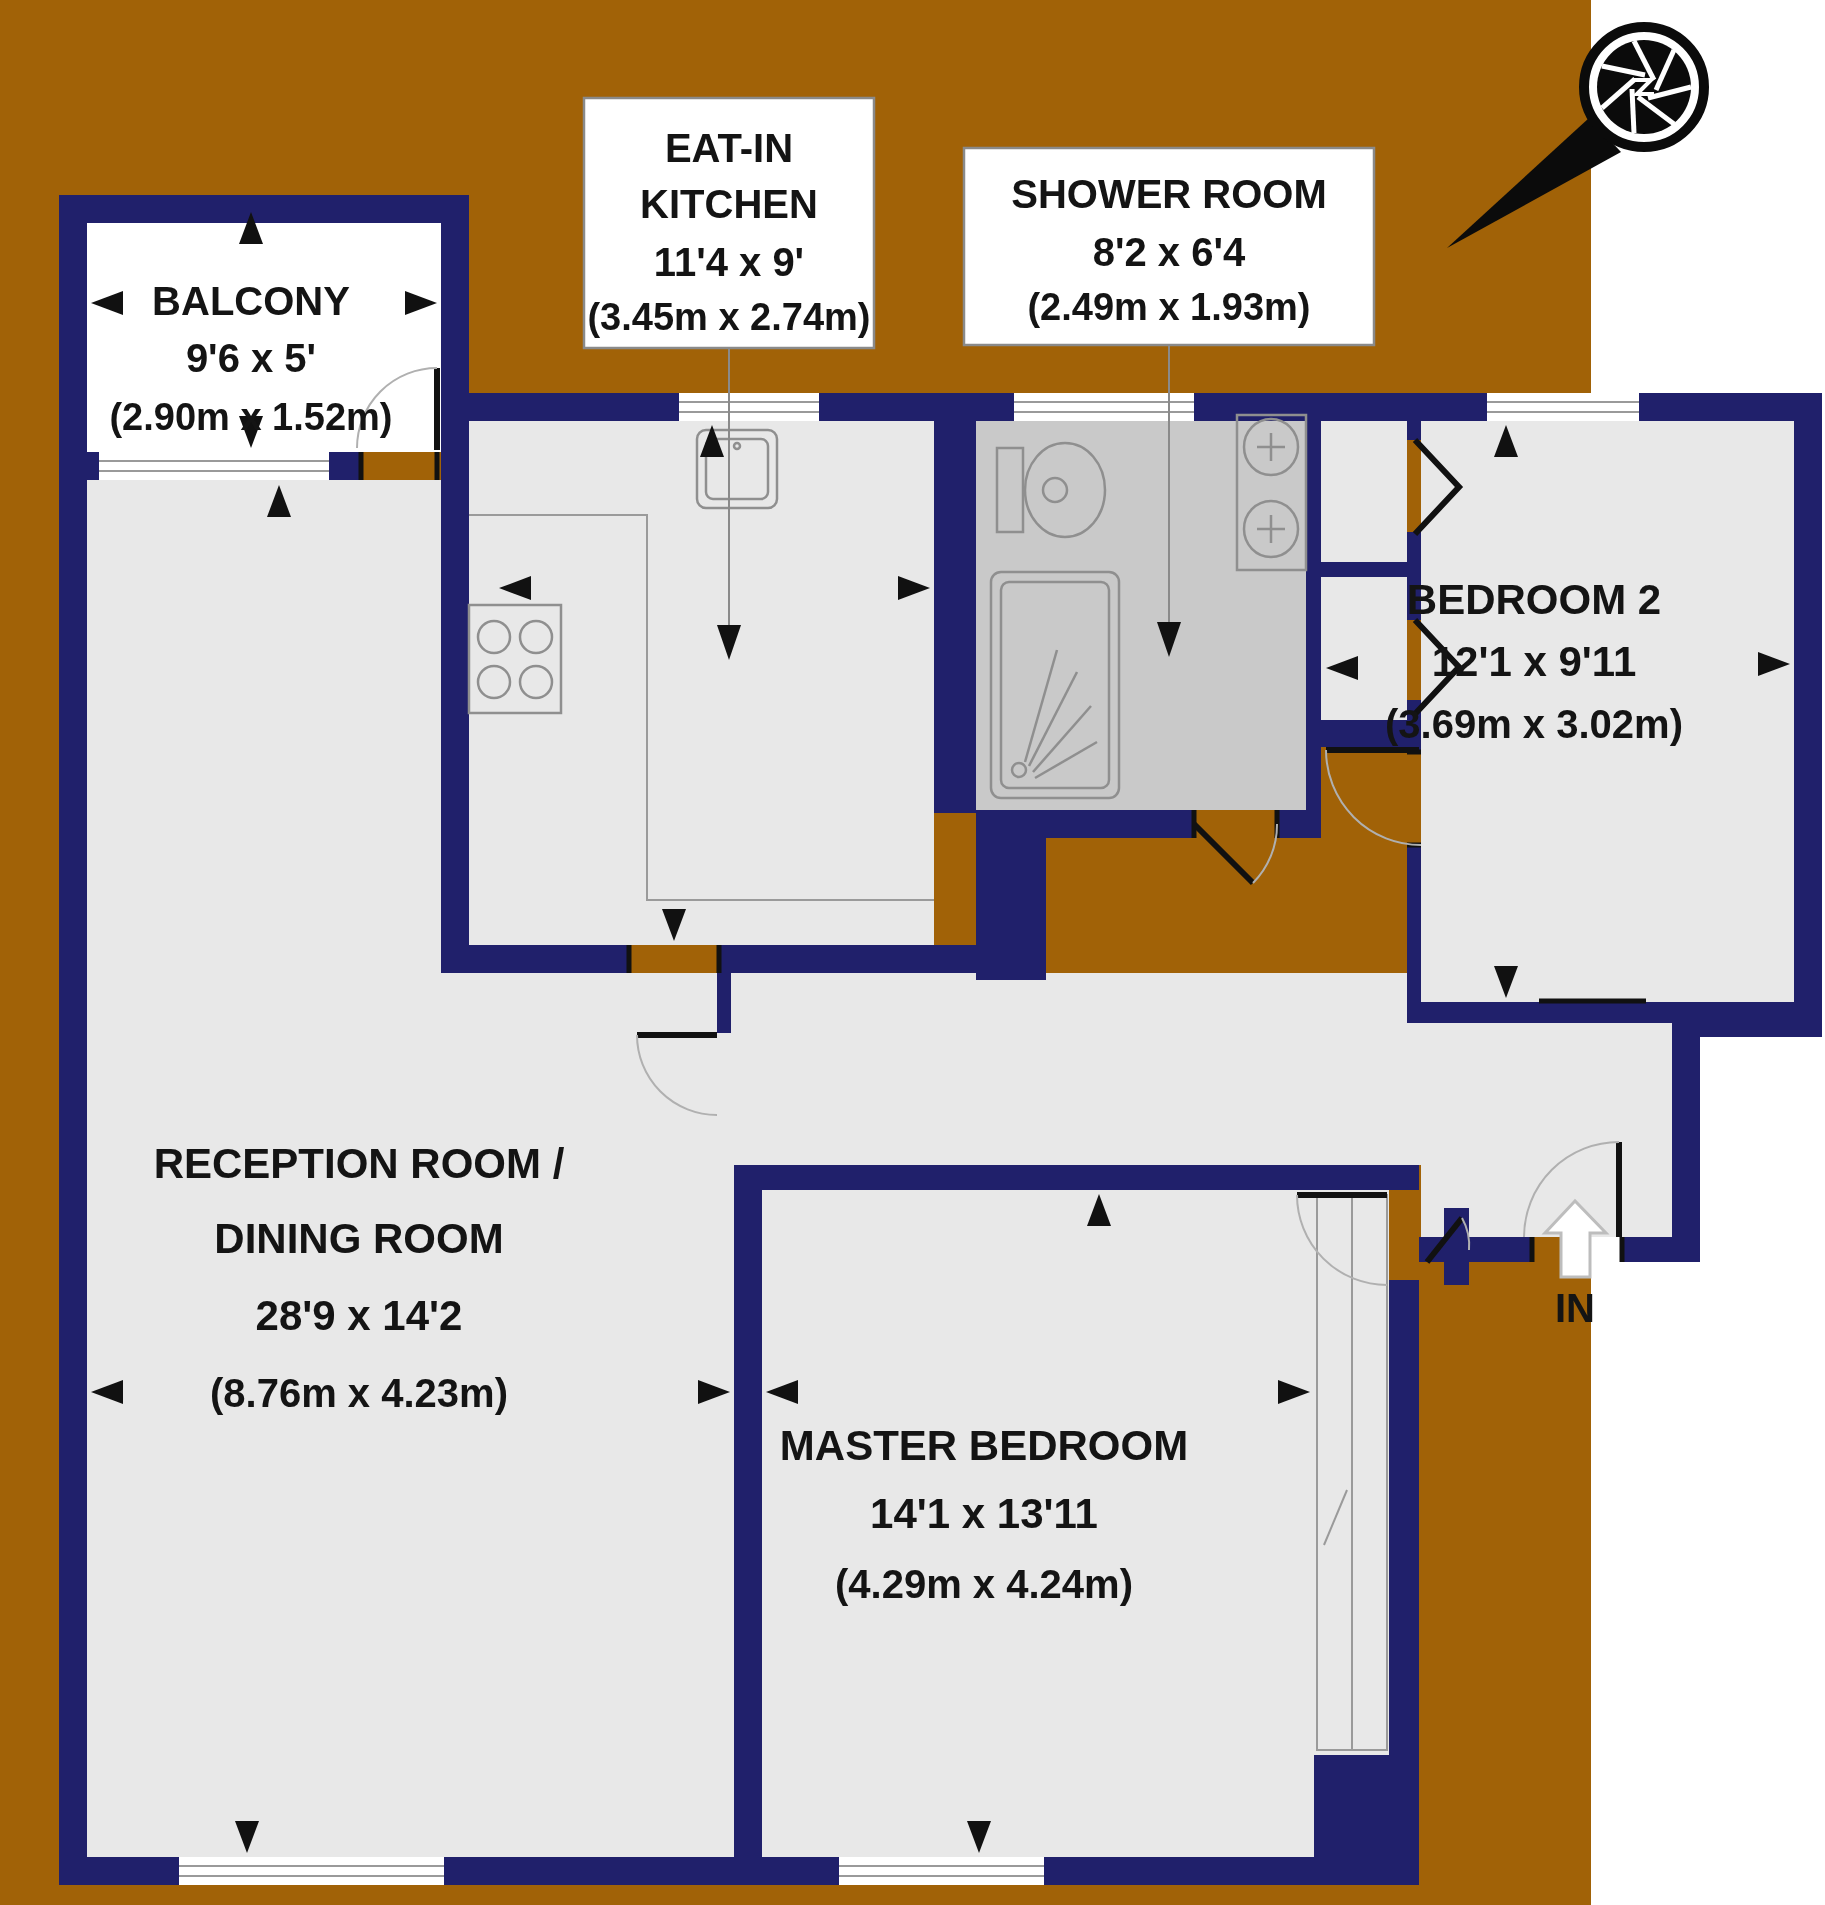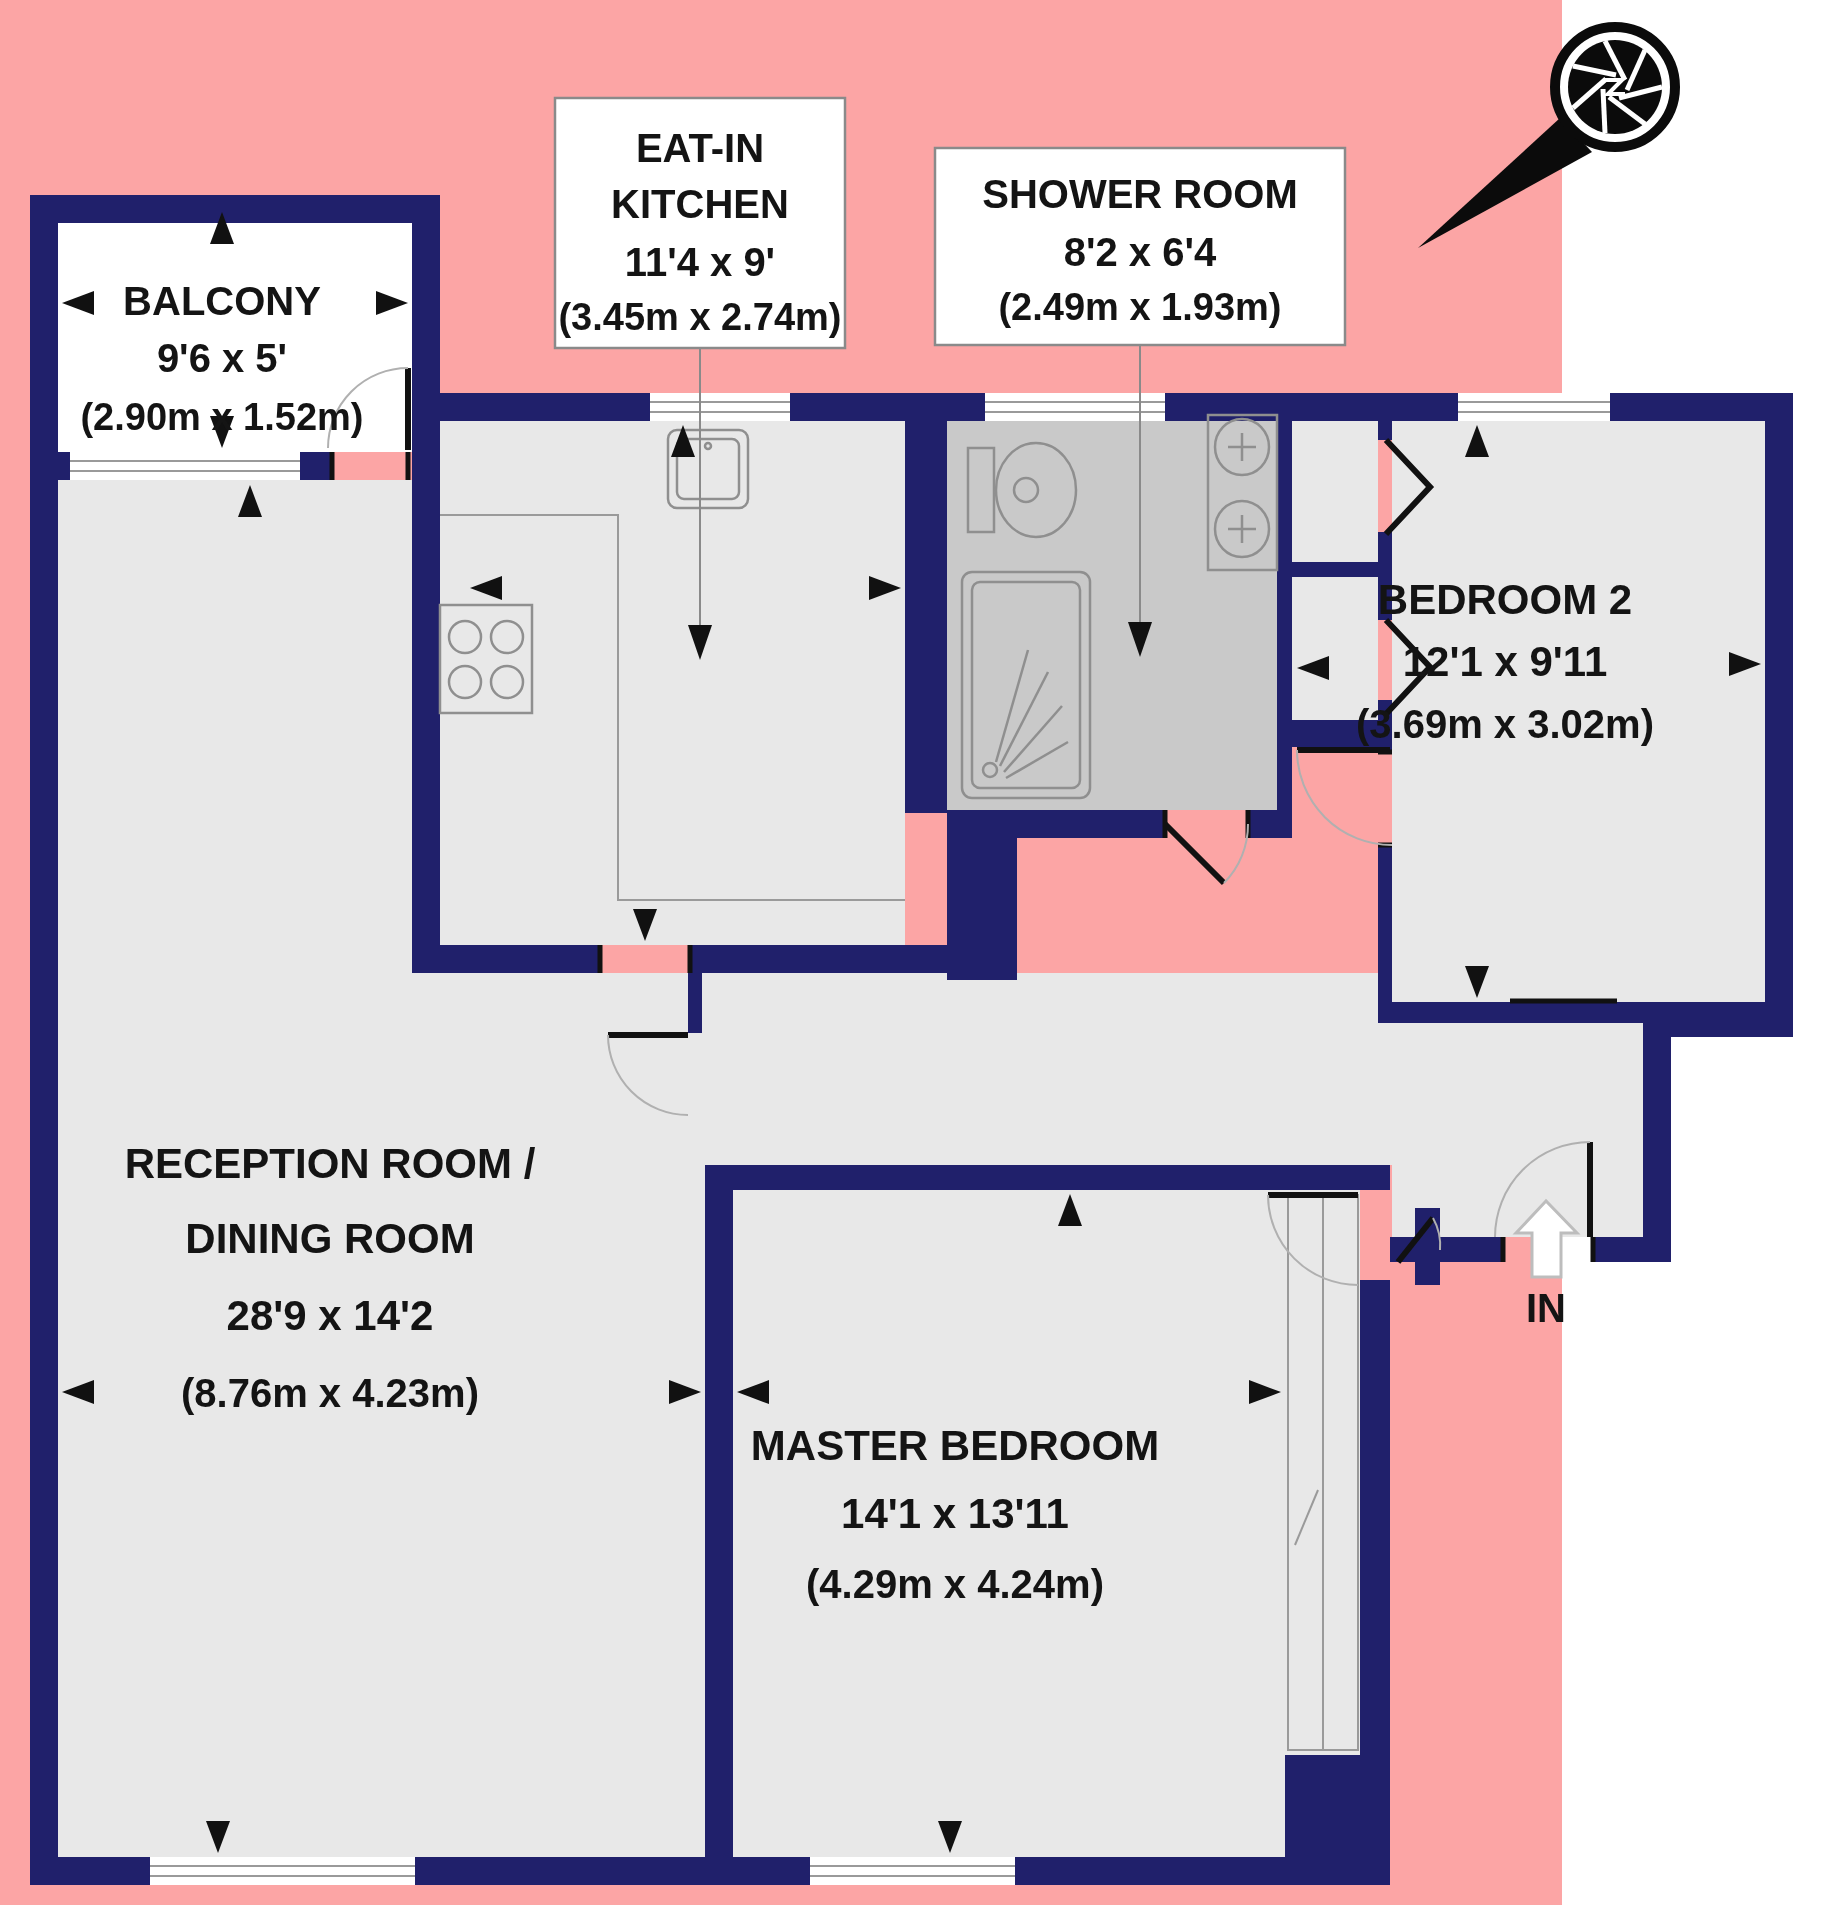--- a/index.html
+++ b/index.html
@@ -1,17 +1,17 @@
 <!DOCTYPE html>
 <html><head>
 <meta charset="utf-8">
 <style>
   html,body{margin:0;padding:0;background:#ffffff;}
   body{font-family:"Liberation Sans", sans-serif;}
-  #plan-wrap{width:1562px;height:1905px;position:relative;background:#fca5a5;}
+  #plan-wrap{width:1562px;height:1905px;position:relative;background:#a16207;padding-left:29px;}
   svg{display:block;}
   .room-label{font-family:"Liberation Sans", sans-serif;font-weight:bold;fill:#141414;}
   .fs42{font-size:42px;}
   .fs40{font-size:40px;}
   .fs38{font-size:38px;}
   .wall{fill:#20206b;}
   .floor{fill:#e8e8e8;}
   .shower-floor{fill:#c9c9c9;}
   .fixture{stroke:#8f8f8f;stroke-width:2.5;fill:none;}
   .counter{stroke:#9a9a9a;stroke-width:2;fill:none;}

